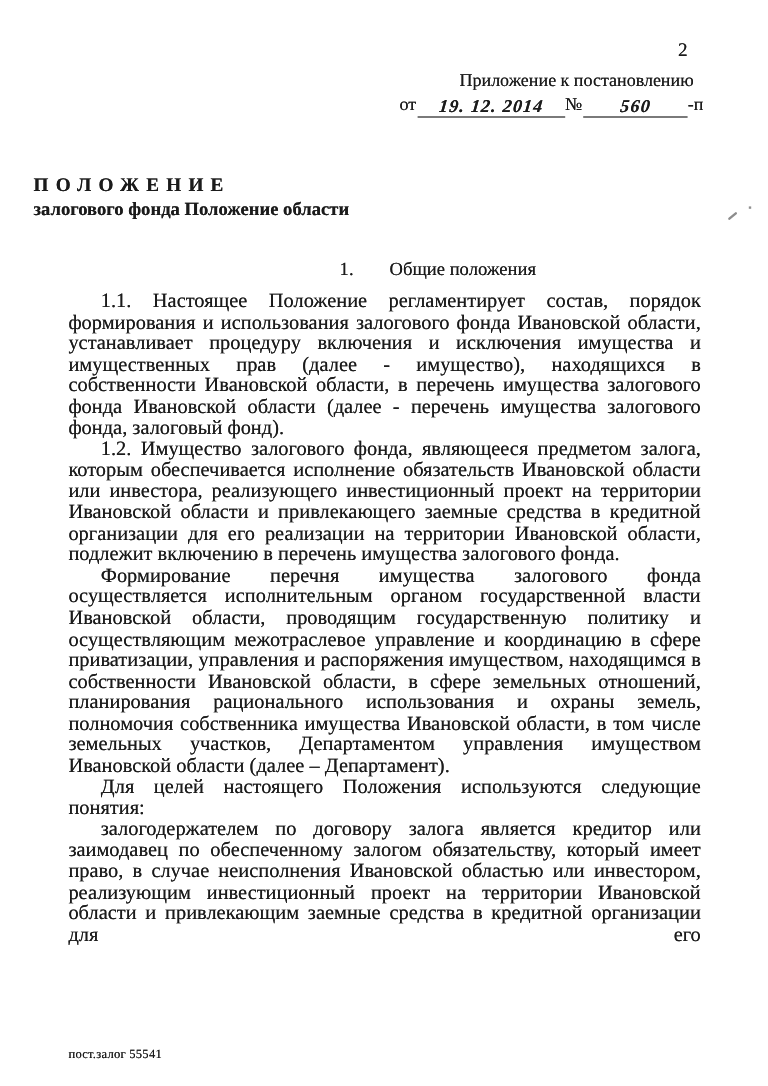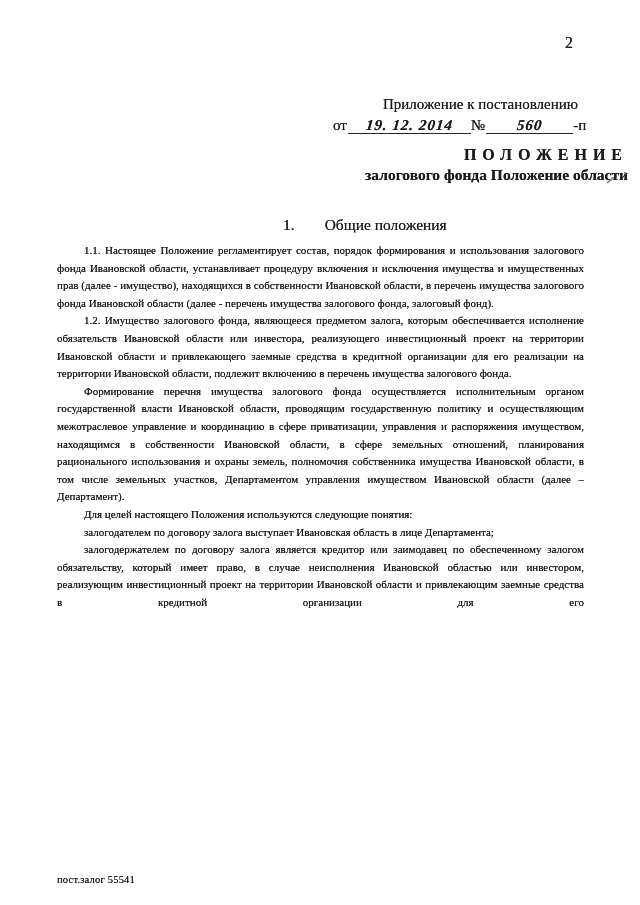--- a/index.html
+++ b/index.html
@@ -17,26 +17,26 @@
     text-shadow: 0 0 0.35px rgba(20,20,20,0.85);
   }
   .page-number {
     position: absolute;
     top: 34px; left: 565px;
     font-size: 16px;
   }
   .header-block {
     position: absolute;
     top: 59px; left: 333px; width: 264px;
-    font-size: 15px; line-height: 18.5px; margin-top: 36px;
+    font-size: 15px; line-height: 18.5px;
   }
   .header-line { text-align: right; padding-right: 19px; white-space: nowrap; }
   .date-line {
     display: flex;
-    align-items: flex-end;
+    align-items: center;
     white-space: nowrap;
     margin-top: 1px;
   }
   .date-line .word { padding: 0 1px 0 0; }
   .blank {
     border-bottom: 1.6px solid #242424;
     text-align: center;
     position: relative;
   }
   .blank-date { flex: 0 0 123px; }
@@ -47,42 +47,42 @@
     font-weight: bold;
     font-size: 15px;
     letter-spacing: 1px;
     transform: skewX(-6deg) translateY(1px);
   }
   .title-block {
     position: absolute;
     top: 145px; left: 0; width: 628px;
     box-sizing: border-box;
     padding-left: 28px;
-    text-align: right;
+    text-align: left;
     font-weight: bold;
     font-size: 15.5px;
     line-height: 19px;
   }
   .title-main {
     font-size: 16px;
     letter-spacing: 6px;
     margin-bottom: 1px;
   }
   .section-heading {
     position: absolute;
     top: 216px; left: 283px;
     font-weight: normal;
     font-size: 15.5px;
     white-space: nowrap;
   }
   .section-heading .section-title { margin-left: 30px; }
   .body-block {
     position: absolute;
     top: 242px; left: 57px; width: 527px;
-    font-size: 11px;
+    font-size: 17px;
     line-height: 17.6px;
   }
   .para {
     margin: 0;
     text-indent: 27px;
     text-align: justify;
     text-align-last: left;
     hyphens: none;
   }
   .para.cutoff { text-align-last: justify; }
@@ -132,21 +132,20 @@
 
   <div class="section-heading">
     <span class="section-number">1.</span><span class="section-title">Общие положения</span>
   </div>
 
   <div class="body-block">
       <p class="para">1.1.  Настоящее Положение регламентирует состав, порядок формирования и использования залогового фонда Ивановской области, устанавливает процедуру включения и исключения имущества и имущественных прав (далее - имущество), находящихся в собственности Ивановской области, в перечень имущества залогового фонда Ивановской области (далее - перечень имущества залогового фонда, залоговый фонд).</p>
       <p class="para">1.2.  Имущество залогового фонда, являющееся предметом залога, которым обеспечивается исполнение обязательств Ивановской области или инвестора, реализующего инвестиционный проект на территории Ивановской области и привлекающего заемные средства в кредитной организации для его реализации на территории Ивановской области, подлежит включению в перечень имущества залогового фонда.</p>
       <p class="para">Формирование перечня имущества залогового фонда осуществляется исполнительным органом государственной власти Ивановской области, проводящим государственную политику и осуществляющим межотраслевое управление и координацию в сфере приватизации, управления и распоряжения имуществом, находящимся в собственности Ивановской области, в сфере земельных отношений, планирования рационального использования и охраны земель, полномочия собственника имущества Ивановской области, в том числе земельных участков, Департаментом управления имуществом Ивановской области (далее – Департамент).</p>
       <p class="para">Для целей настоящего Положения используются следующие понятия:</p>
-      <p class="para">залогодателем по договору залога выступает Ивановская область в лице Департамента;</p>
       <p class="para cutoff">залогодержателем по договору залога является кредитор или заимодавец по обеспеченному залогом обязательству, который имеет право, в случае неисполнения Ивановской областью или инвестором, реализующим инвестиционный проект на территории Ивановской области и привлекающим заемные средства в кредитной организации для его</p>
     </div>
 
   <div class="footer-note">пост.залог 55541</div>
 
   <div class="artifact-slash"></div>
   <div class="artifact-dot"></div>
 
 </div>
 

